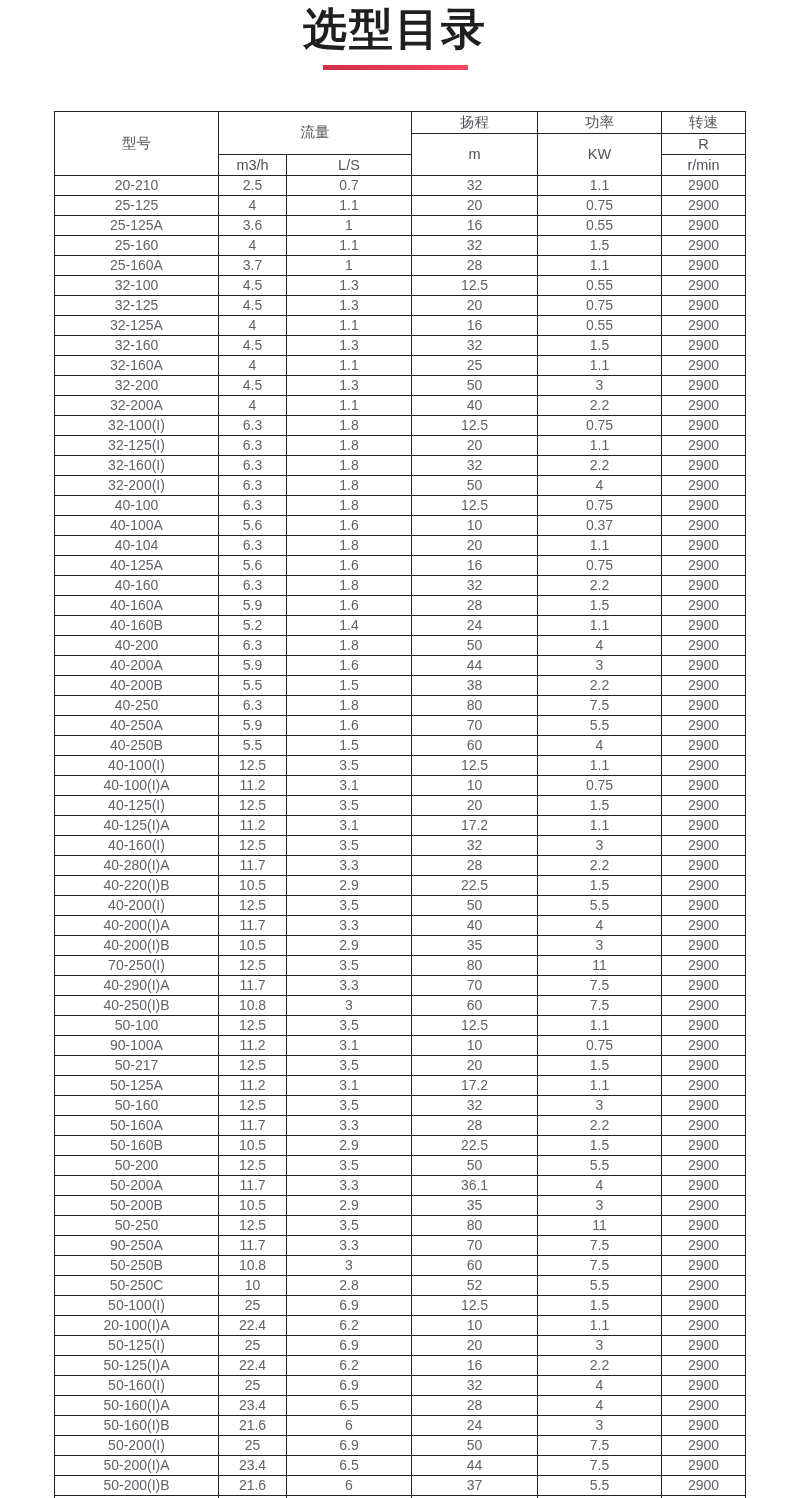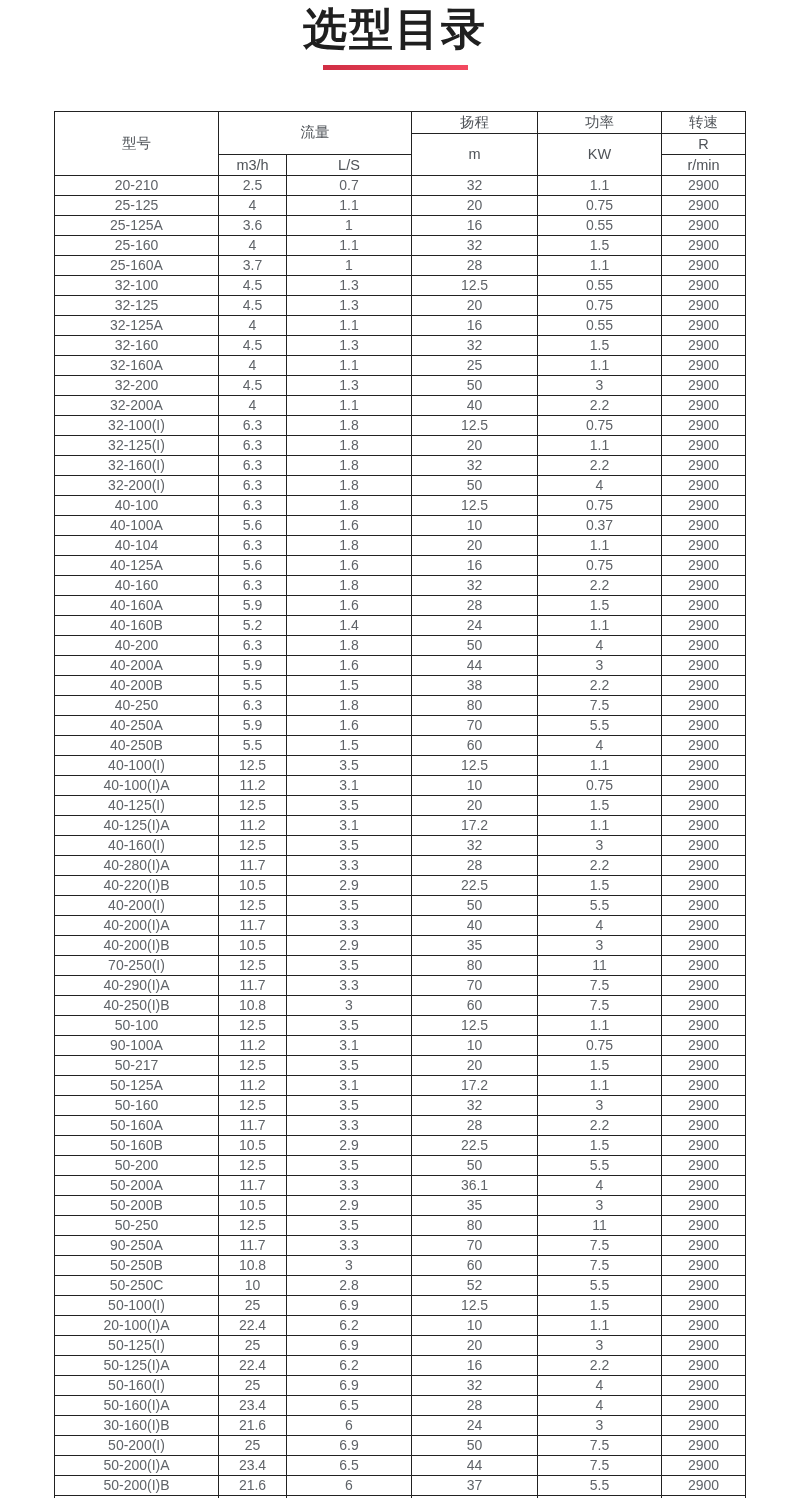--- a/index.html
+++ b/index.html
@@ -592,21 +592,21 @@
     </tr>
           <tr class="data-row">
       <td>50-160(I)A</td>
       <td>23.4</td>
       <td>6.5</td>
       <td>28</td>
       <td>4</td>
       <td>2900</td>
     </tr>
           <tr class="data-row">
-      <td>30-160(I)B</td>
+      <td>50-160(I)B</td>
       <td>21.6</td>
       <td>6</td>
       <td>24</td>
       <td>3</td>
       <td>2900</td>
     </tr>
           <tr class="data-row">
       <td>50-200(I)</td>
       <td>25</td>
       <td>6.9</td>

